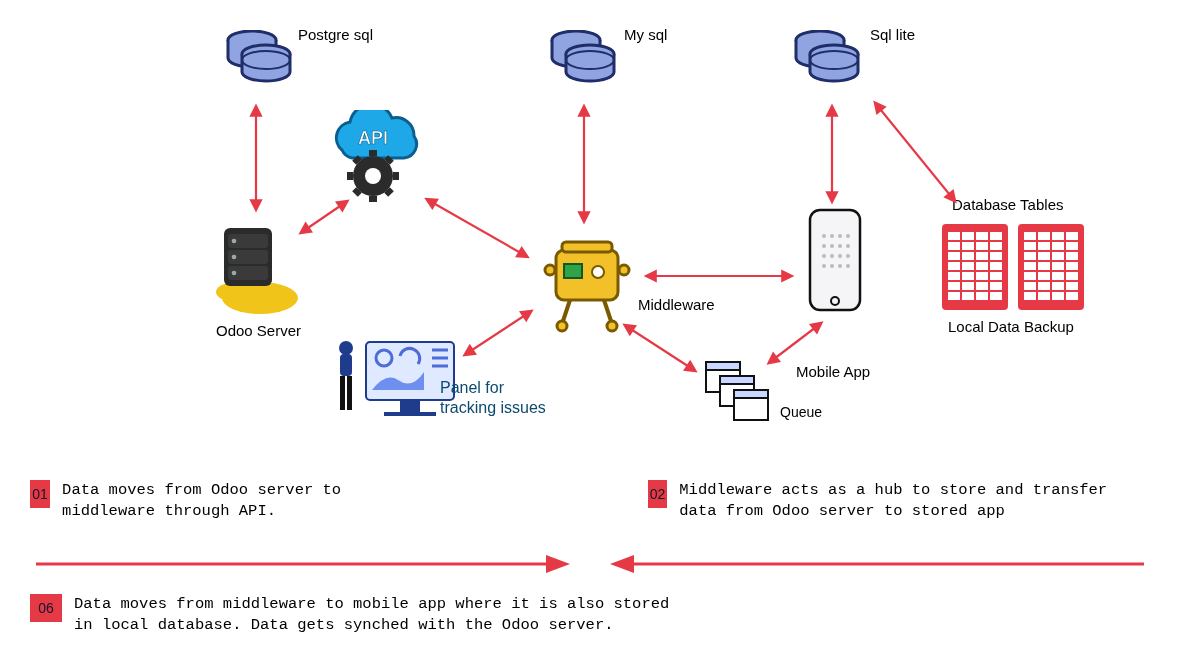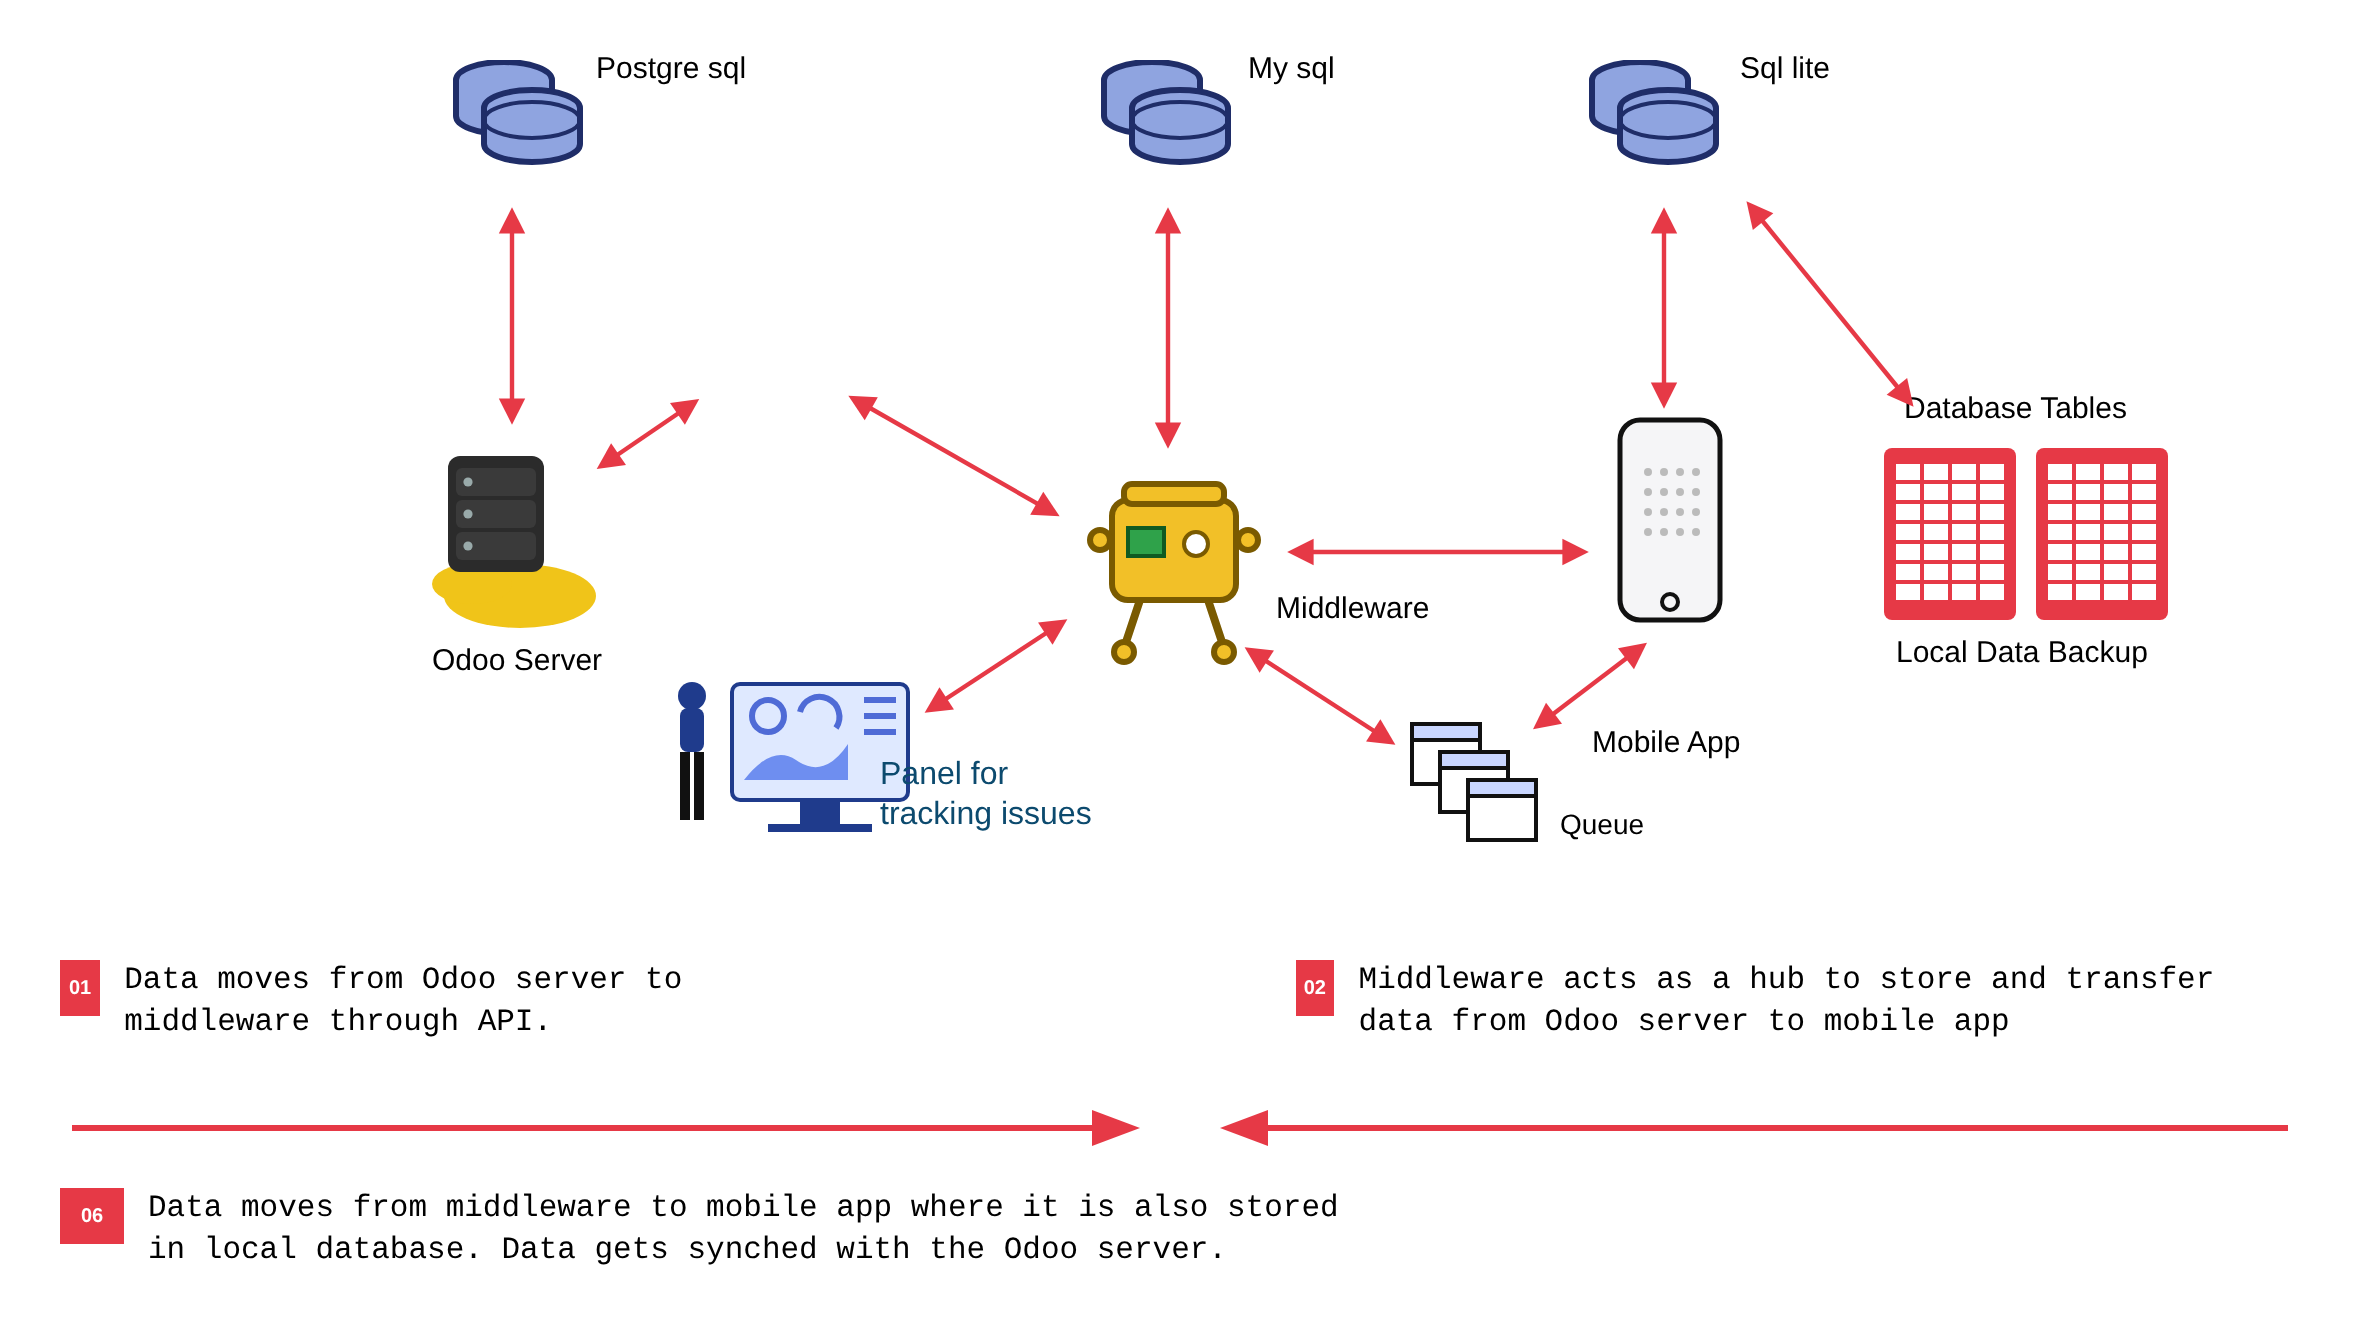--- a/index.html
+++ b/index.html
@@ -3,21 +3,21 @@
 <meta charset="utf-8">
 <style>
   * { box-sizing: border-box; margin: 0; padding: 0; }
   body { font-family: -apple-system, BlinkMacSystemFont, "Segoe UI", Arial, sans-serif; background: #fff; width: 1178px; height: 660px; position: relative; overflow: hidden; color: #000; }
   .canvas { position: relative; width: 952px; height: 660px; }
   .node { position: absolute; text-align: center; }
   .label { font-size: 15px; color: #000; white-space: nowrap; }
   .small-label { font-size: 16px; color: #0c4a6e; line-height: 1.25; }
   .steps { position: absolute; left: 30px; top: 480px; width: 1118px; }
   .step { display: flex; align-items: flex-start; gap: 12px; }
-  .badge { background: #e63946; color: #ffffff; width: 32px; height: 28px; display: flex; align-items: center; justify-content: center; font-weight: 700; font-size: 10px; }
+  .badge { background: #e63946; color: #0f172a; width: 32px; height: 28px; display: flex; align-items: center; justify-content: center; font-weight: 400; font-size: 14px; }
   .step-text { font-size: 15.5px; max-width: 480px; line-height: 1.35; font-family: Liberation Mono, monospace; }
   .arrow-line { stroke: #e63946; stroke-width: 2.2; fill: none; }
   .arrow-head { fill: #e63946; }
   .flow-arrow { position: absolute; }
   
   .big-arrow-right { position: absolute; left: 34px; top: 553px; }
   .big-arrow-left  { position: absolute; left: 600px; top: 553px; }
 </style>
 </head>
 <body>
@@ -53,20 +53,40 @@
   </div>
   <div class="label" style="position:absolute; left:624px; top:26px;">My sql</div>
 
   <div class="node" style="left:786px; top:30px;">
     <svg width="84" height="62">
         <use href="#db-icon"></use>
       </svg>
   </div>
   <div class="label" style="position:absolute; left:870px; top:26px;">Sql lite</div>
 
+  <div class="node" style="left:318px; top:110px;">
+    <svg width="110" height="100">
+      <path d="M24 40 a16 16 0 0 1 8-28 a22 22 0 0 1 42 -4 a18 18 0 0 1 22 18 a14 14 0 0 1 -10 22 h-52 a14 14 0 0 1 -10 -8z" fill="#1ea8e8" stroke="#0b5f8f" stroke-width="3"></path>
+      <text x="55" y="34" text-anchor="middle" font-size="18" font-weight="700" fill="#fff" stroke="#0b5f8f" stroke-width="0.6">API</text>
+      <g transform="translate(55,66)">
+        <circle r="20" fill="#2b2b2b"></circle>
+        <g stroke="#2b2b2b" stroke-width="8">
+          <line x1="0" y1="-26" x2="0" y2="-20"></line>
+            <line x1="0" y1="26" x2="0" y2="20"></line>
+          <line x1="-26" y1="0" x2="-20" y2="0"></line>
+            <line x1="26" y1="0" x2="20" y2="0"></line>
+          <line x1="-18" y1="-18" x2="-14" y2="-14"></line>
+            <line x1="18" y1="-18" x2="14" y2="-14"></line>
+          <line x1="-18" y1="18" x2="-14" y2="14"></line>
+            <line x1="18" y1="18" x2="14" y2="14"></line>
+        </g>
+        <circle r="8" fill="#fff"></circle>
+      </g>
+    </svg>
+  </div>
 
   <div class="node" style="left:198px; top:218px;">
     <svg width="110" height="100">
       <ellipse cx="62" cy="80" rx="38" ry="16" fill="#f0c419"></ellipse>
       <ellipse cx="38" cy="74" rx="20" ry="10" fill="#f0c419"></ellipse>
       <rect x="26" y="10" width="48" height="58" rx="6" fill="#2b2b2b"></rect>
       <rect x="30" y="16" width="40" height="14" rx="3" fill="#3a3a3a"></rect>
       <rect x="30" y="32" width="40" height="14" rx="3" fill="#3a3a3a"></rect>
       <rect x="30" y="48" width="40" height="14" rx="3" fill="#3a3a3a"></rect>
       <circle cx="36" cy="23" r="2.3" fill="#9aa"></circle>
@@ -257,21 +277,21 @@
   </svg>
 
   <div class="steps">
     <div style="display:flex; gap:170px;">
       <div class="step">
         <div class="badge">01</div>
         <div class="step-text" style="max-width:320px;">Data moves from Odoo server to middleware through API.</div>
       </div>
       <div class="step" style="margin-left:100px;">
         <div class="badge">02</div>
-        <div class="step-text">Middleware acts as a hub to store and transfer data from Odoo server to mobile app</div>
+        <div class="step-text">Middleware acts as a hub to store and transfer data from Odoo server to stored app</div>
       </div>
     </div>
   </div>
 
   <svg class="big-arrow-right" width="540" height="22">
     <line x1="2" y1="11" x2="512" y2="11" stroke="#e63946" stroke-width="3"></line>
     <path d="M512 2 L536 11 L512 20 z" fill="#e63946"></path>
   </svg>
   <svg class="big-arrow-left" width="546" height="22">
     <line x1="34" y1="11" x2="544" y2="11" stroke="#e63946" stroke-width="3"></line>

